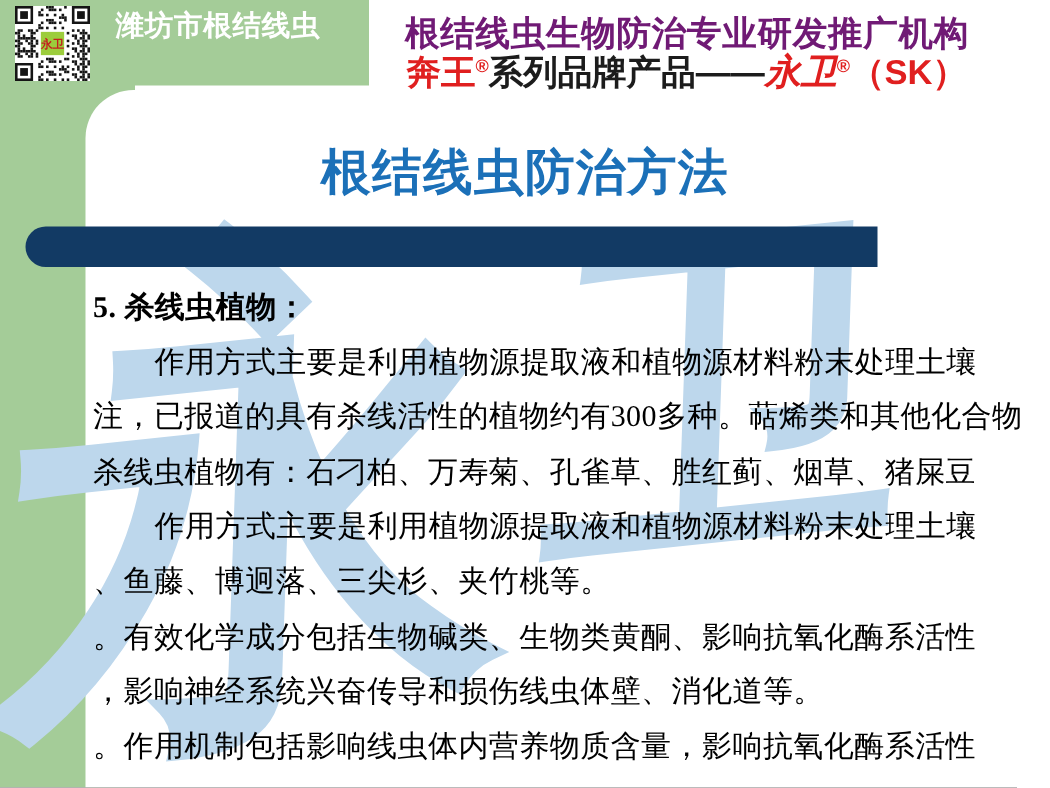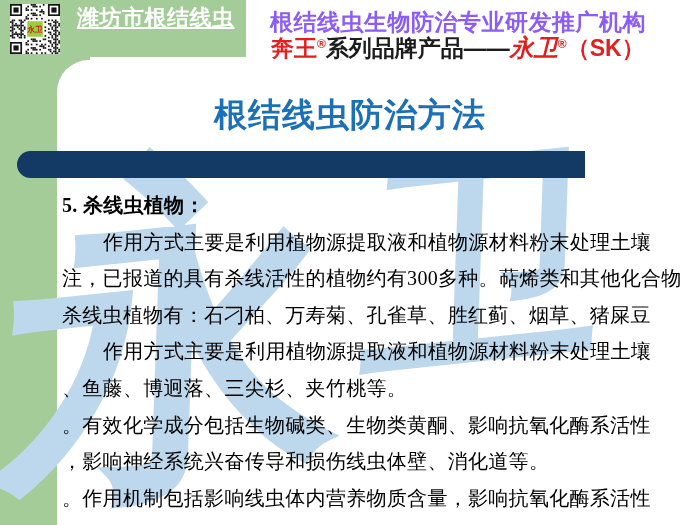--- a/index.html
+++ b/index.html
@@ -13,24 +13,24 @@
   
   .panel{position:absolute;left:57px;top:60px;right:0;bottom:0;background:#ffffff;
          border-top-left-radius:32px;z-index:1;}
 
   
   .qr{position:absolute;left:10px;top:4px;width:50px;height:50px;}
   .qr svg{display:block;}
 
   
   .inst{position:absolute;left:77px;top:5px;color:#ffffff;font-weight:bold;
-        font-size:22px;line-height:25px;letter-spacing:0.5px;white-space:nowrap;text-decoration:underline;}
-
-  
-  .org-line{position:absolute;left:270px;top:7px;color:#8b5cf6;font-weight:bold;
+        font-size:19px;line-height:25px;letter-spacing:0.5px;white-space:nowrap;}
+
+  
+  .org-line{position:absolute;left:270px;top:7px;color:#701a75;font-weight:bold;
             font-size:23px;letter-spacing:0.5px;white-space:nowrap;z-index:4;}
   .brand-line{position:absolute;left:271px;top:32px;font-size:23px;font-weight:bold;
               white-space:nowrap;z-index:4;}
   .brand-line .red{color:#e01f1f;}
   .brand-line .blk{color:#1c1c1c;}
   .brand-line .reg{font-size:12px;vertical-align:8px;font-weight:bold;}
   .brand-line .logo{font-family:"Liberation Serif",serif;font-style:italic;font-size:24px;}
 
   
   .title{position:absolute;left:0;right:0;top:93px;text-align:center;z-index:3;

